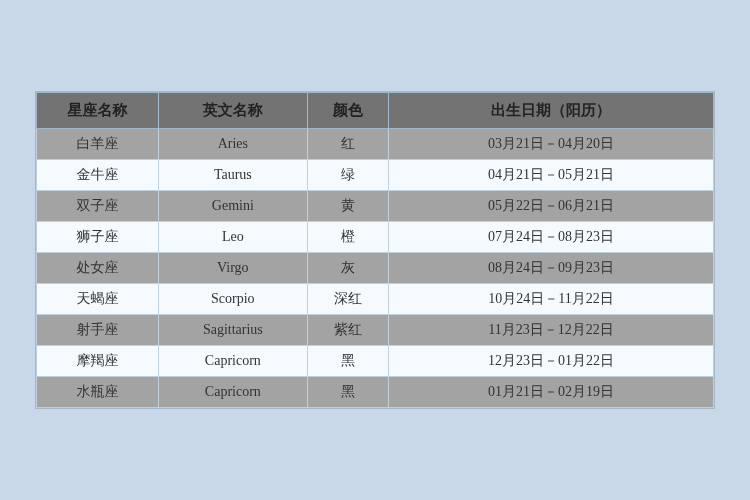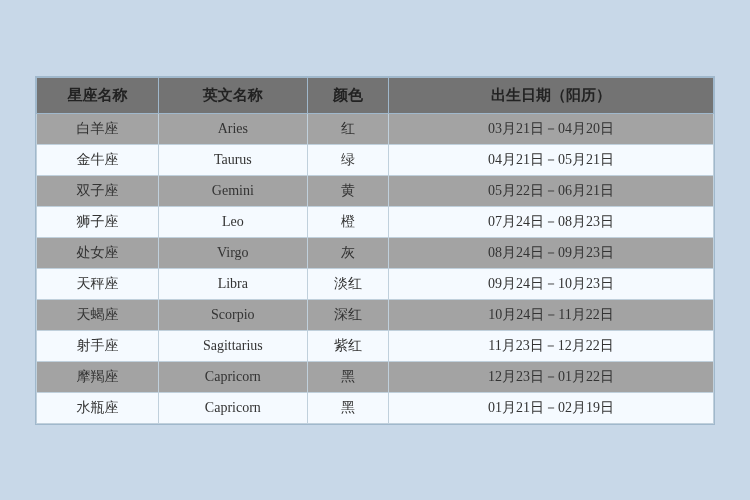--- a/index.html
+++ b/index.html
@@ -101,26 +101,20 @@
           <td>橙</td>
           <td>07月24日－08月23日</td>
         </tr>
         <tr>
           <td>处女座</td>
           <td>Virgo</td>
           <td>灰</td>
           <td>08月24日－09月23日</td>
         </tr>
         <tr>
-          <td>天秤座</td>
-          <td>Libra</td>
-          <td>淡红</td>
-          <td>09月24日－10月23日</td>
-        </tr>
-        <tr>
           <td>天蝎座</td>
           <td>Scorpio</td>
           <td>深红</td>
           <td>10月24日－11月22日</td>
         </tr>
         <tr>
           <td>射手座</td>
           <td>Sagittarius</td>
           <td>紫红</td>
           <td>11月23日－12月22日</td>

